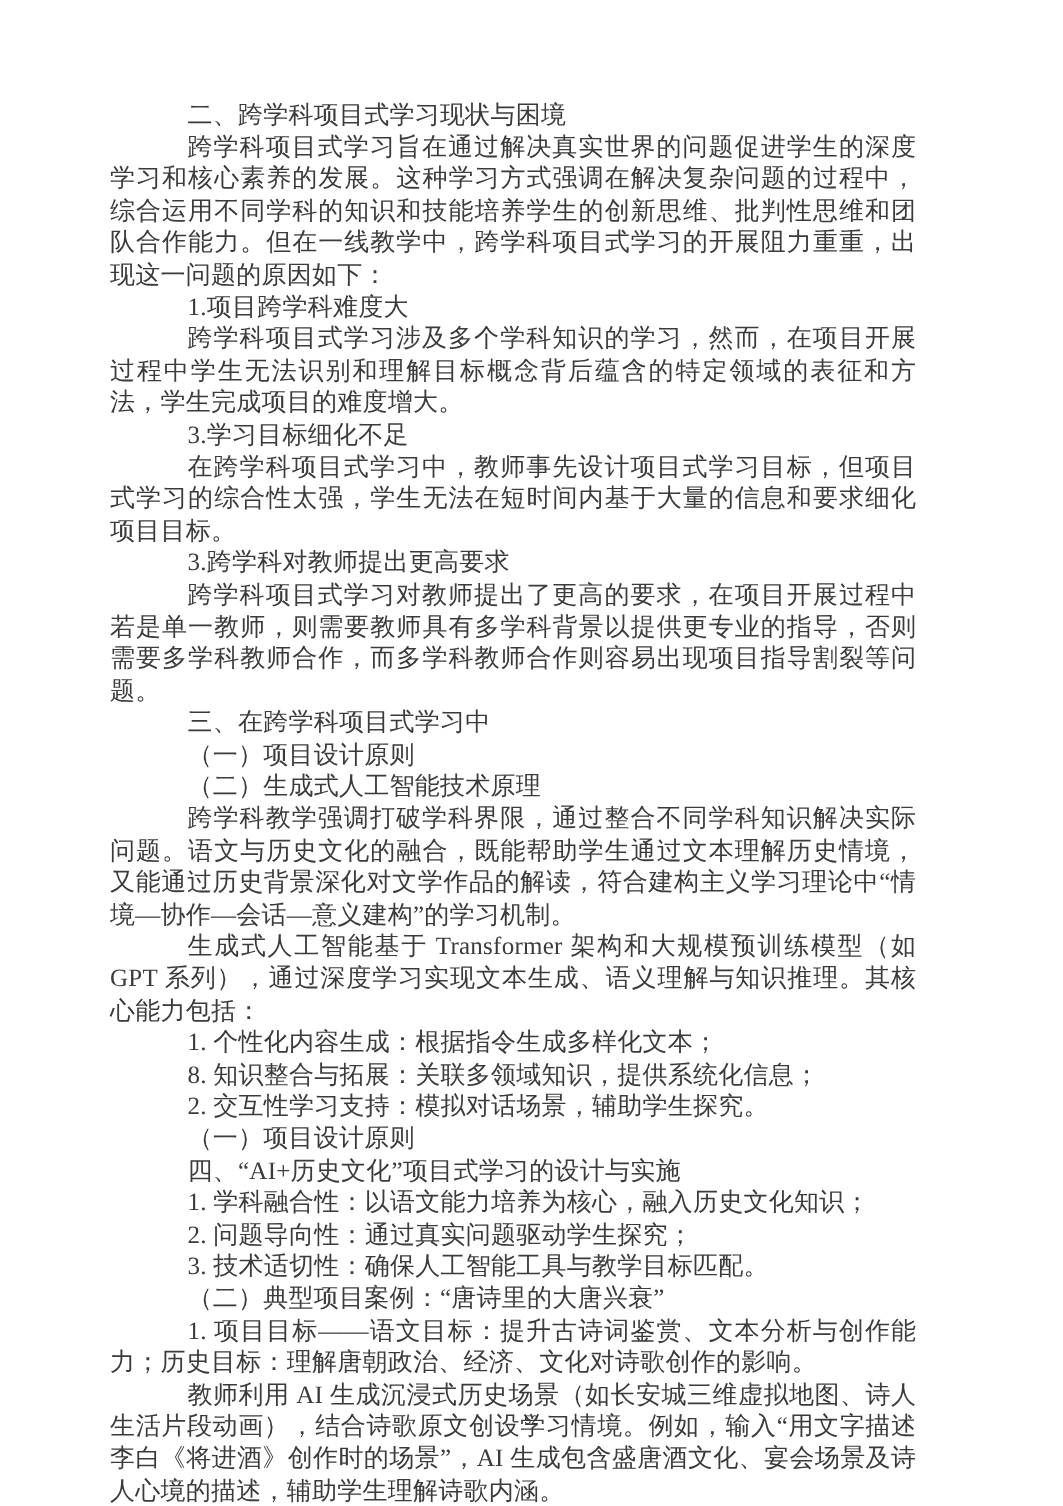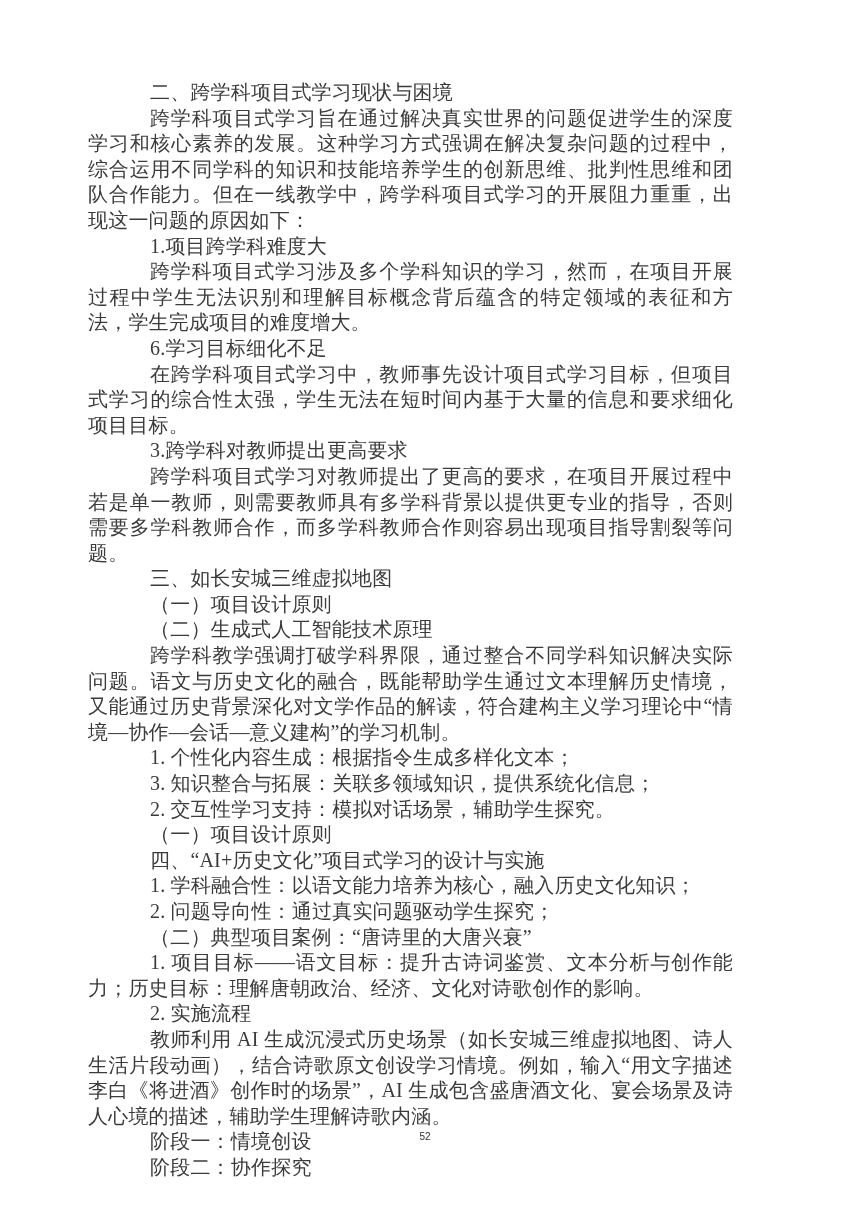--- a/index.html
+++ b/index.html
@@ -45,36 +45,37 @@
 </style>
 </head>
 <body>
 
 <div class="page">
   <div class="doc-body">
       <p>二、跨学科项目式学习现状与困境</p>
       <p>跨学科项目式学习旨在通过解决真实世界的问题促进学生的深度学习和核心素养的发展。这种学习方式强调在解决复杂问题的过程中，综合运用不同学科的知识和技能培养学生的创新思维、批判性思维和团队合作能力。但在一线教学中，跨学科项目式学习的开展阻力重重，出现这一问题的原因如下：</p>
       <p>1.项目跨学科难度大</p>
       <p>跨学科项目式学习涉及多个学科知识的学习，然而，在项目开展过程中学生无法识别和理解目标概念背后蕴含的特定领域的表征和方法，学生完成项目的难度增大。</p>
-      <p>6.学习目标细化不足</p>
+      <p>3.学习目标细化不足</p>
       <p>在跨学科项目式学习中，教师事先设计项目式学习目标，但项目式学习的综合性太强，学生无法在短时间内基于大量的信息和要求细化项目目标。</p>
       <p>3.跨学科对教师提出更高要求</p>
       <p>跨学科项目式学习对教师提出了更高的要求，在项目开展过程中若是单一教师，则需要教师具有多学科背景以提供更专业的指导，否则需要多学科教师合作，而多学科教师合作则容易出现项目指导割裂等问题。</p>
-      <p>三、如长安城三维虚拟地图</p>
+      <p>三、在跨学科项目式学习中</p>
       <p>（一）项目设计原则</p>
       <p>（二）生成式人工智能技术原理</p>
       <p>跨学科教学强调打破学科界限，通过整合不同学科知识解决实际问题。语文与历史文化的融合，既能帮助学生通过文本理解历史情境，又能通过历史背景深化对文学作品的解读，符合建构主义学习理论中“情境—协作—会话—意义建构”的学习机制。</p>
+      <p>生成式人工智能基于 Transformer 架构和大规模预训练模型（如 GPT 系列），通过深度学习实现文本生成、语义理解与知识推理。其核心能力包括：</p>
       <p>1. 个性化内容生成：根据指令生成多样化文本；</p>
-      <p>3. 知识整合与拓展：关联多领域知识，提供系统化信息；</p>
+      <p>8. 知识整合与拓展：关联多领域知识，提供系统化信息；</p>
       <p>2. 交互性学习支持：模拟对话场景，辅助学生探究。</p>
       <p>（一）项目设计原则</p>
       <p>四、“AI+历史文化”项目式学习的设计与实施</p>
       <p>1. 学科融合性：以语文能力培养为核心，融入历史文化知识；</p>
       <p>2. 问题导向性：通过真实问题驱动学生探究；</p>
+      <p>3. 技术适切性：确保人工智能工具与教学目标匹配。</p>
       <p>（二）典型项目案例：“唐诗里的大唐兴衰”</p>
       <p>1. 项目目标——语文目标：提升古诗词鉴赏、文本分析与创作能力；历史目标：理解唐朝政治、经济、文化对诗歌创作的影响。</p>
-      <p>2. 实施流程</p>
       <p>教师利用 AI 生成沉浸式历史场景（如长安城三维虚拟地图、诗人生活片段动画），结合诗歌原文创设学习情境。例如，输入“用文字描述李白《将进酒》创作时的场景”，AI 生成包含盛唐酒文化、宴会场景及诗人心境的描述，辅助学生理解诗歌内涵。</p>
       <p>阶段一：情境创设</p>
       <p>阶段二：协作探究</p>
     </div>
   <div class="page-footer">52</div>
 </div>
 
 </body></html>

